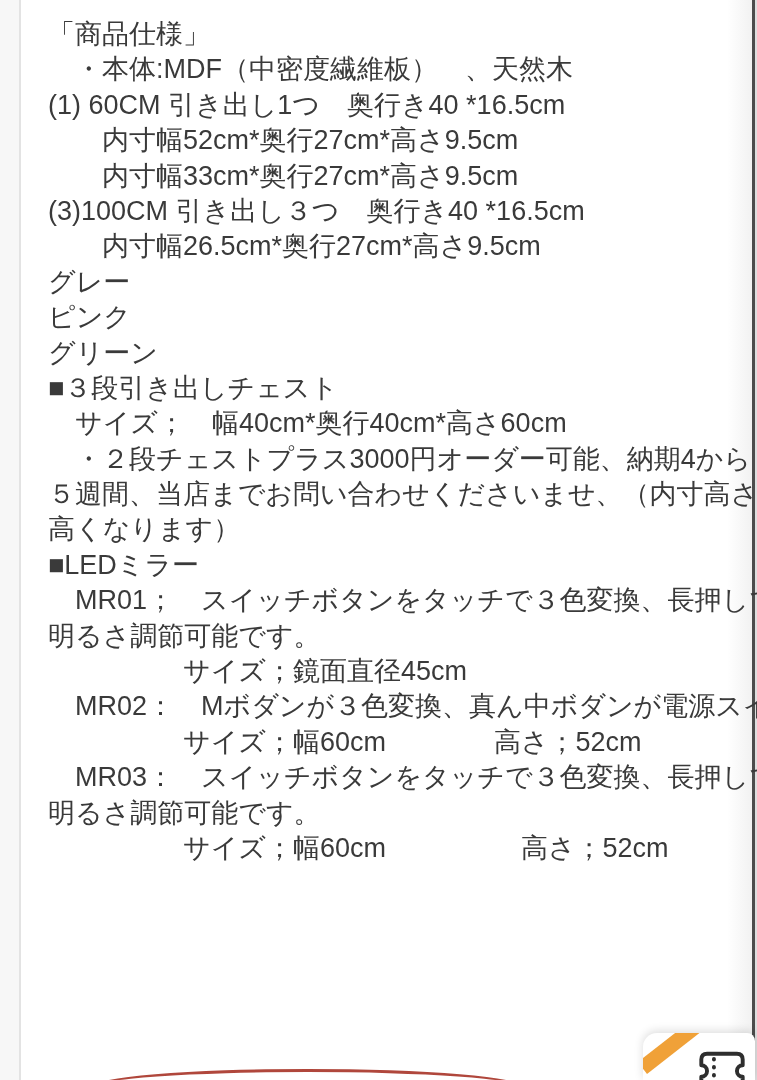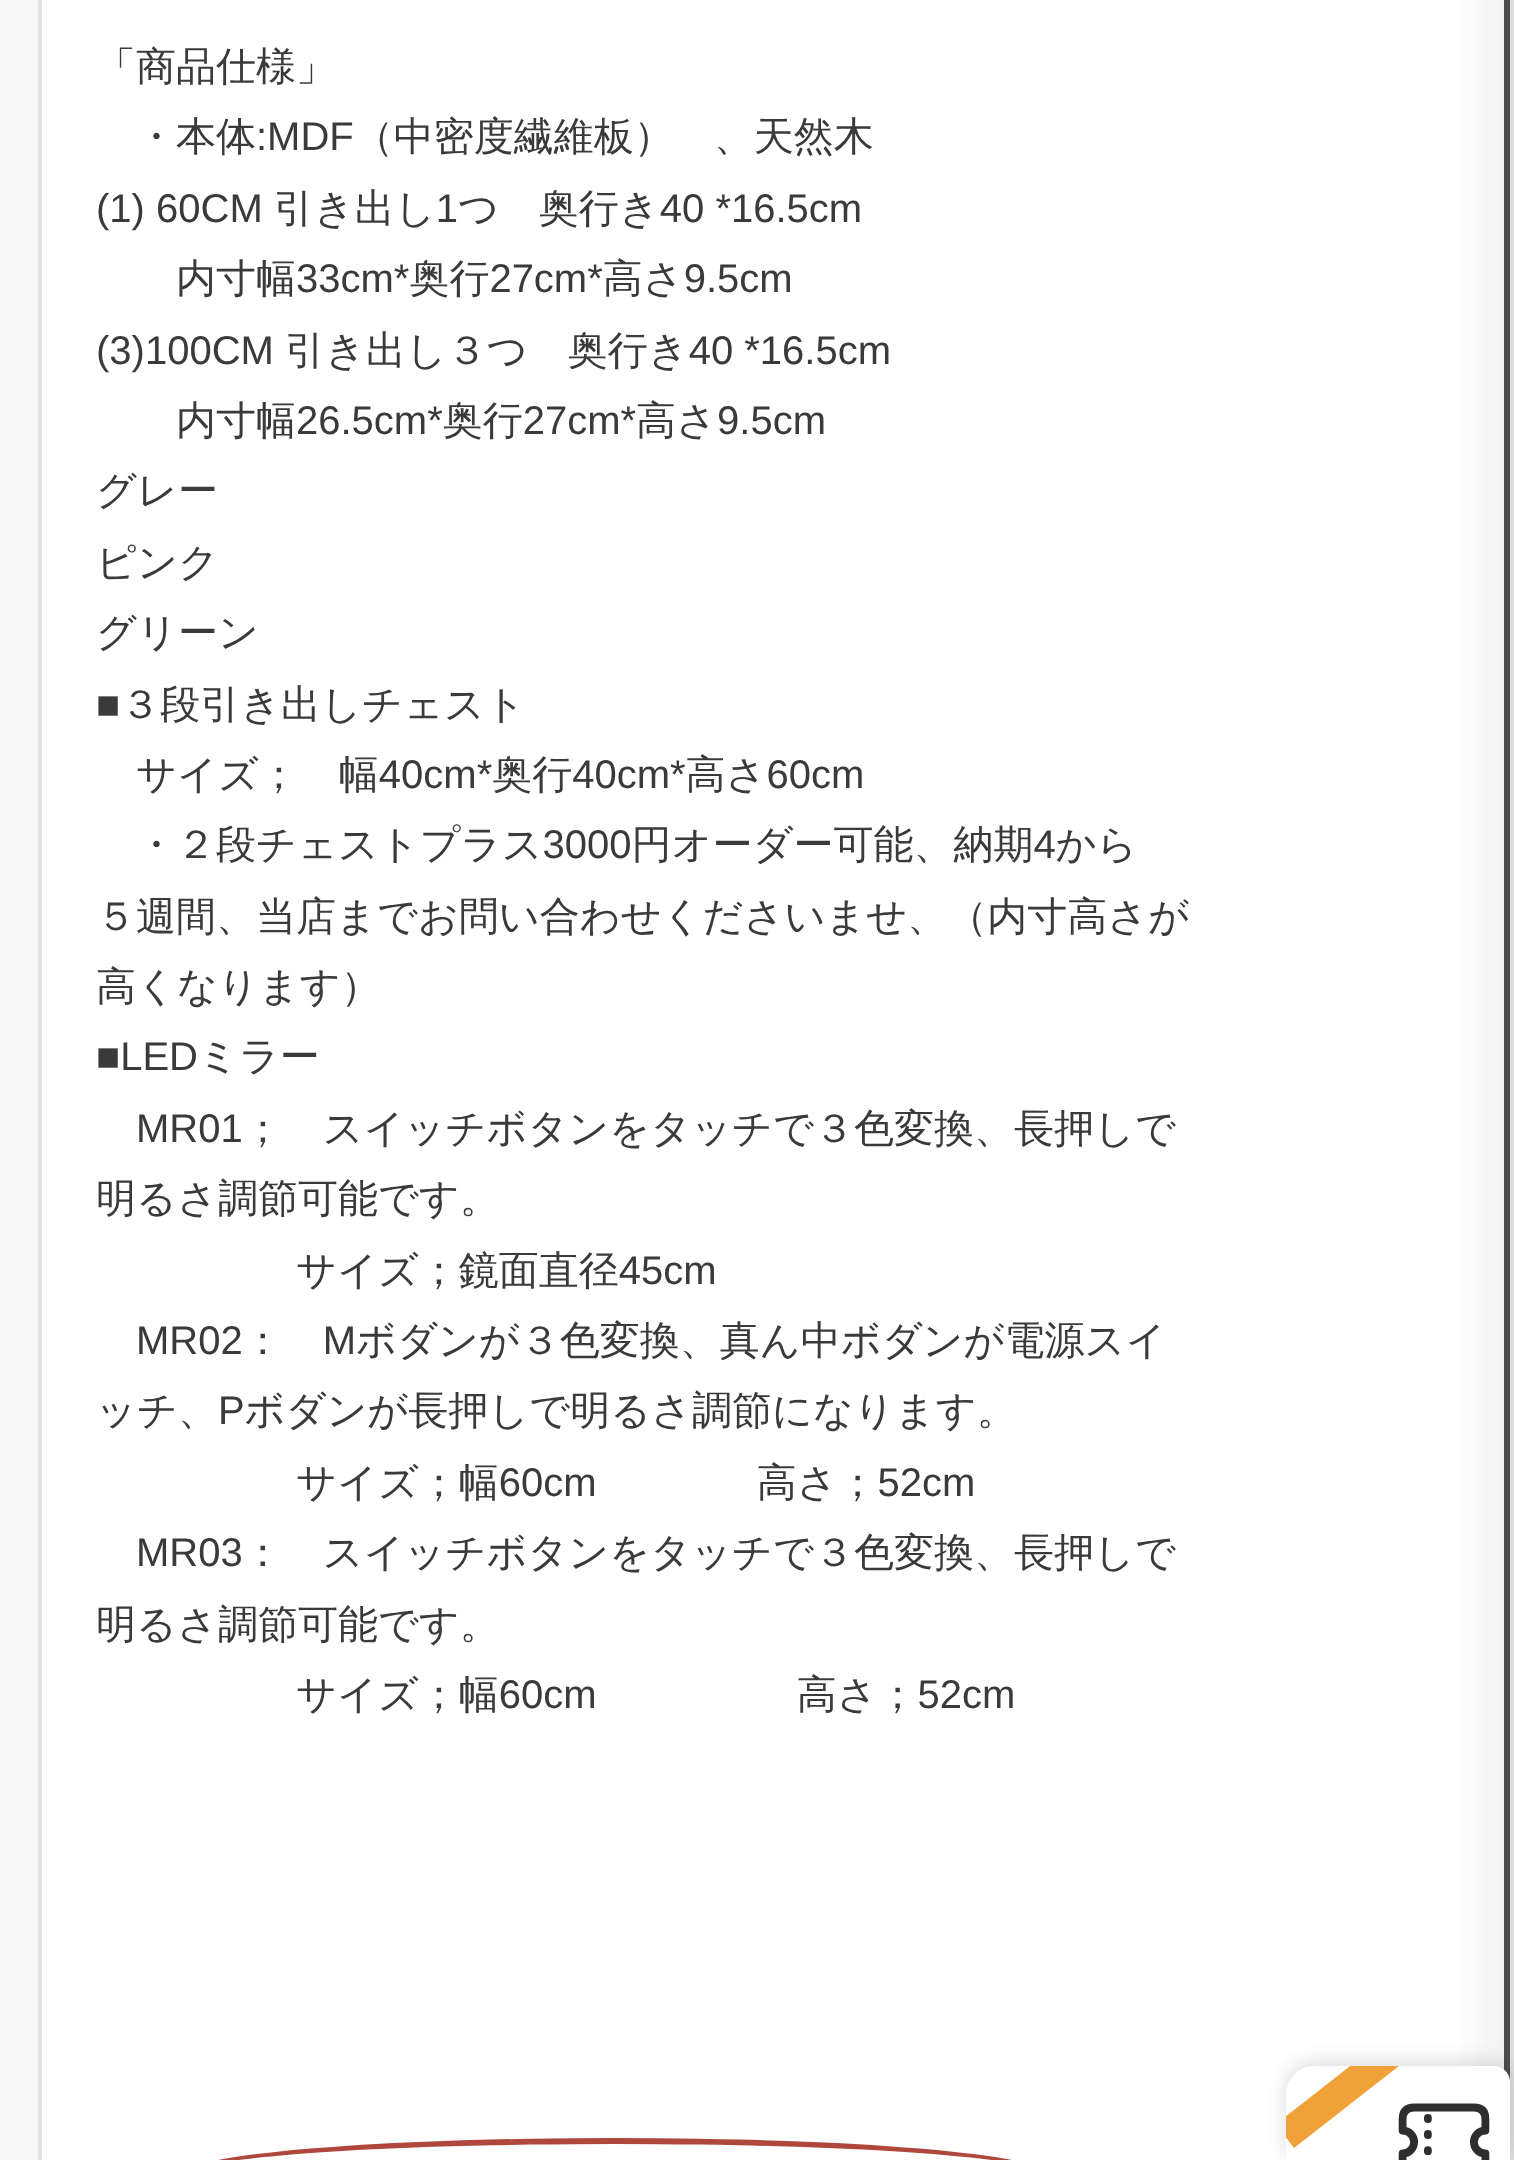--- a/index.html
+++ b/index.html
@@ -17,21 +17,21 @@
   .right-edge-dark{position:absolute;right:2px;top:0;width:3px;height:1080px;background:#4c4c4c;}
   .right-edge-light{position:absolute;right:0;top:0;width:2px;height:1080px;background:#dedede;}
 
   
   .content{
     position:absolute;left:21px;top:0;width:730px;
     padding:17px 0 0 27px;box-sizing:border-box;
   }
   .ln{
     white-space:pre;
-    font-size:20px;line-height:35.4px;height:35.4px;
+    font-size:27px;line-height:35.4px;height:35.4px;
     color:#3a3a3a;
     letter-spacing:0;
   }
 
   
   .coupon-card{
     position:absolute;left:643px;top:1033px;width:112px;height:47px;
     background:#ffffff;border-radius:14px 8px 0 0;
     box-shadow:0 -2px 10px rgba(0,0,0,0.14);
     overflow:hidden;cursor:pointer;
@@ -55,37 +55,37 @@
 <div class="left-gutter"></div>
 <div class="left-divider"></div>
 <div class="right-strip"></div>
 <div class="right-edge-dark"></div>
 <div class="right-edge-light"></div>
 
 <div class="content">
   <div class="ln">「商品仕様」</div>
   <div class="ln">　・本体:MDF（中密度繊維板）　、天然木</div>
   <div class="ln">(1) 60CM 引き出し1つ　奥行き40 *16.5cm</div>
+  <div class="ln">　　内寸幅52cm*奥行27cm*高さ9.5cm</div>
   <div class="ln">　　内寸幅33cm*奥行27cm*高さ9.5cm</div>
   <div class="ln">(3)100CM 引き出し３つ　奥行き40 *16.5cm</div>
   <div class="ln">　　内寸幅26.5cm*奥行27cm*高さ9.5cm</div>
   <div class="ln">グレー</div>
   <div class="ln">ピンク</div>
   <div class="ln">グリーン</div>
   <div class="ln">■３段引き出しチェスト</div>
   <div class="ln">　サイズ；　幅40cm*奥行40cm*高さ60cm</div>
   <div class="ln">　・２段チェストプラス3000円オーダー可能、納期4から</div>
   <div class="ln">５週間、当店までお問い合わせくださいませ、（内寸高さが</div>
   <div class="ln">高くなります）</div>
   <div class="ln">■LEDミラー</div>
   <div class="ln">　MR01；　スイッチボタンをタッチで３色変換、長押しで</div>
   <div class="ln">明るさ調節可能です。</div>
   <div class="ln">　　　　　サイズ；鏡面直径45cm</div>
   <div class="ln">　MR02：　Mボダンが３色変換、真ん中ボダンが電源スイ</div>
-  <div class="ln">ッチ、Pボダンが長押しで明るさ調節になります。</div>
   <div class="ln">　　　　　サイズ；幅60cm　　　　高さ；52cm</div>
   <div class="ln">　MR03：　スイッチボタンをタッチで３色変換、長押しで</div>
   <div class="ln">明るさ調節可能です。</div>
   <div class="ln">　　　　　サイズ；幅60cm　　　　　高さ；52cm</div>
 </div>
 
 <div class="red-oval"></div>
 
 <div class="coupon-card">
   <div class="coupon-ribbon" style="background:#f0a138;"></div>

